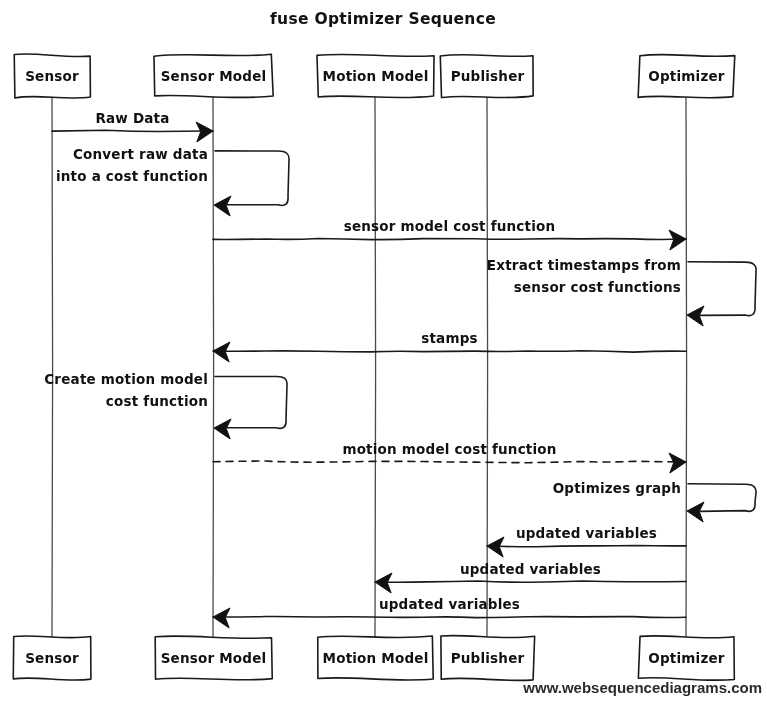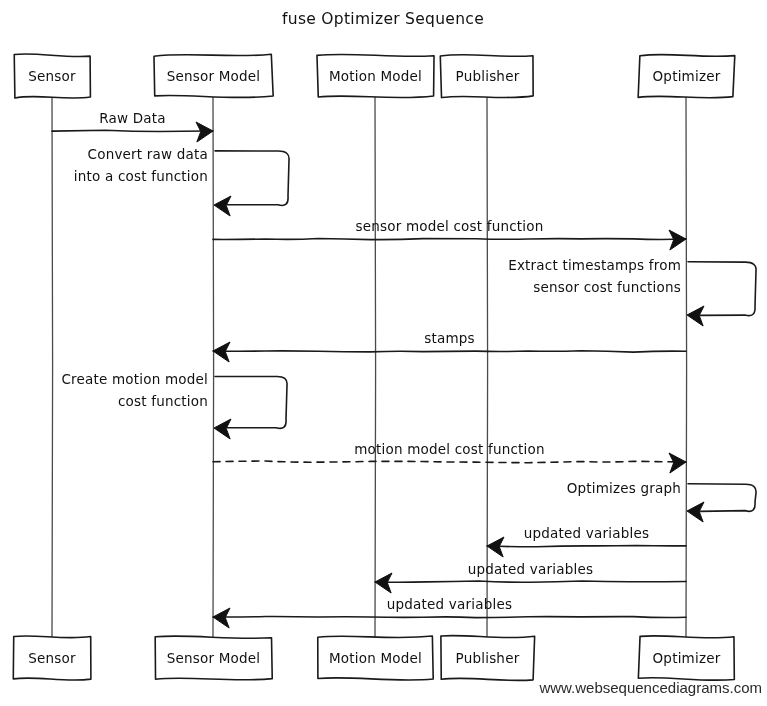--- a/index.html
+++ b/index.html
@@ -9,20 +9,21 @@
   }
   body {
     font-family: "DejaVu Sans", sans-serif;
   }
   #canvas {
     position: relative;
     width: 767px;
     height: 706px;
     background: #ffffff;
     overflow: hidden;
+    font-weight: bold;
   }
   svg#diagram {
     position: absolute;
     left: 0;
     top: 0;
     width: 767px;
     height: 706px;
   }
   .hand-text {
     font-family: "DejaVu Sans", sans-serif;

